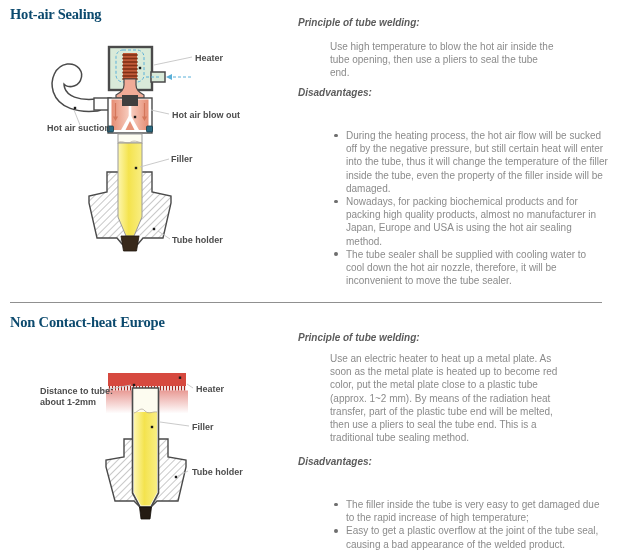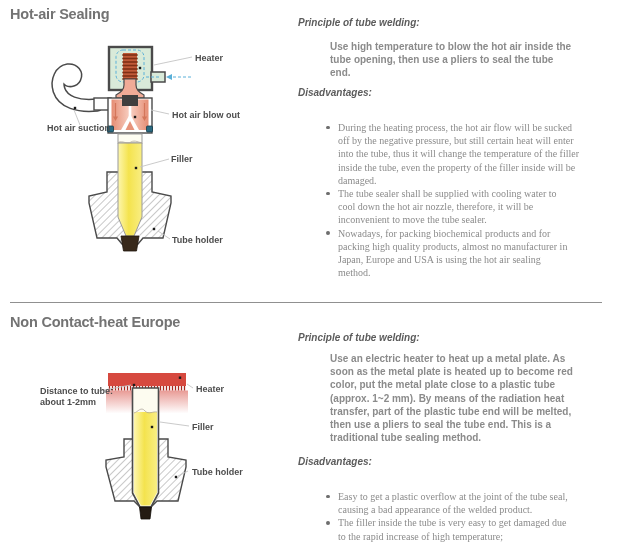--- a/index.html
+++ b/index.html
@@ -2,34 +2,34 @@
 <html><head>
 <meta charset="utf-8">
 <style>
   html,body{margin:0;padding:0;}
   body{
     width:640px;height:556px;background:#ffffff;position:relative;overflow:hidden;
     font-family:"Liberation Sans", sans-serif;
   }
   .abs{position:absolute;}
   .h1{
-    position:absolute;left:10px;font-size:14.5px;font-weight:bold;color:#737373;
+    position:absolute;left:10px;font-size:14.5px;font-weight:bold;color:#0c4a6e;
     letter-spacing:-0.2px;
+    font-family:Liberation Serif, serif;
   }
   .h3{
     position:absolute;font-size:10px;font-weight:bold;color:#5c5c5c;font-style:italic;
   }
   .para{
     position:absolute;font-size:10px;line-height:13.2px;color:#8b8b8b;
     white-space:pre-line;
-    font-weight:bold;
   }
   ul.blist{
-    position:absolute;margin:8px;padding:0;list-style:none;
-    font-size:10px;line-height:13.2px;color:#8b8b8b;font-family:Liberation Serif, serif;
+    position:absolute;margin:16px;padding:0;list-style:none;
+    font-size:10px;line-height:13.2px;color:#8b8b8b;
   }
   ul.blist li{position:relative;padding-left:12px;white-space:pre-line;}
   ul.blist li::before{
     content:"";position:absolute;left:0;top:4.5px;width:3.8px;height:3.8px;
     border-radius:50%;background:#6e6e6e;
   }
   .divider{position:absolute;left:10px;top:302px;width:592px;height:1px;background:#909090;}
   svg text{font-family:"Liberation Sans", sans-serif;font-size:9px;font-weight:bold;fill:#4d4d4d;}
 </style>
 </head>
@@ -148,27 +148,27 @@
 <div class="para" style="left:330px;top:40px">Use high temperature to blow the hot air inside the
 tube opening, then use a pliers to seal the tube
 end.</div>
 <div class="h3" style="left:298px;top:87px">Disadvantages:</div>
 <ul class="blist" style="left:318px;top:113px">
   <li>During the heating process, the hot air flow will be sucked
 off by the negative pressure, but still certain heat will enter
 into the tube, thus it will change the temperature of the filler
 inside the tube, even the property of the filler inside will be
 damaged.</li>
-  <li>The tube sealer shall be supplied with cooling water to
-cool down the hot air nozzle, therefore, it will be
-inconvenient to move the tube sealer.</li>
   <li>Nowadays, for packing biochemical products and for
 packing high quality products, almost no manufacturer in
 Japan, Europe and USA is using the hot air sealing
 method.</li>
+  <li>The tube sealer shall be supplied with cooling water to
+cool down the hot air nozzle, therefore, it will be
+inconvenient to move the tube sealer.</li>
 </ul>
 
 <div class="divider"></div>
 
 <div class="h1" style="top:314px">Non Contact-heat Europe</div>
 
 <svg class="abs" style="left:0;top:365px" width="280" height="170" viewBox="0 0 280 170">
 
   <g>
     <rect x="108" y="8" width="78" height="13" fill="#d6493f"></rect>
@@ -209,17 +209,17 @@
 <div class="h3" style="left:298px;top:332px">Principle of tube welding:</div>
 <div class="para" style="left:330px;top:352px">Use an electric heater to heat up a metal plate. As
 soon as the metal plate is heated up to become red
 color, put the metal plate close to a plastic tube
 (approx. 1~2 mm). By means of the radiation heat
 transfer, part of the plastic tube end will be melted,
 then use a pliers to seal the tube end. This is a
 traditional tube sealing method.</div>
 <div class="h3" style="left:298px;top:456px">Disadvantages:</div>
 <ul class="blist" style="left:318px;top:482px">
+  <li>The filler inside the tube is very easy to get damaged due
+to the rapid increase of high temperature;</li>
   <li>Easy to get a plastic overflow at the joint of the tube seal,
 causing a bad appearance of the welded product.</li>
-  <li>The filler inside the tube is very easy to get damaged due
-to the rapid increase of high temperature;</li>
 </ul>
 
 </body></html>

